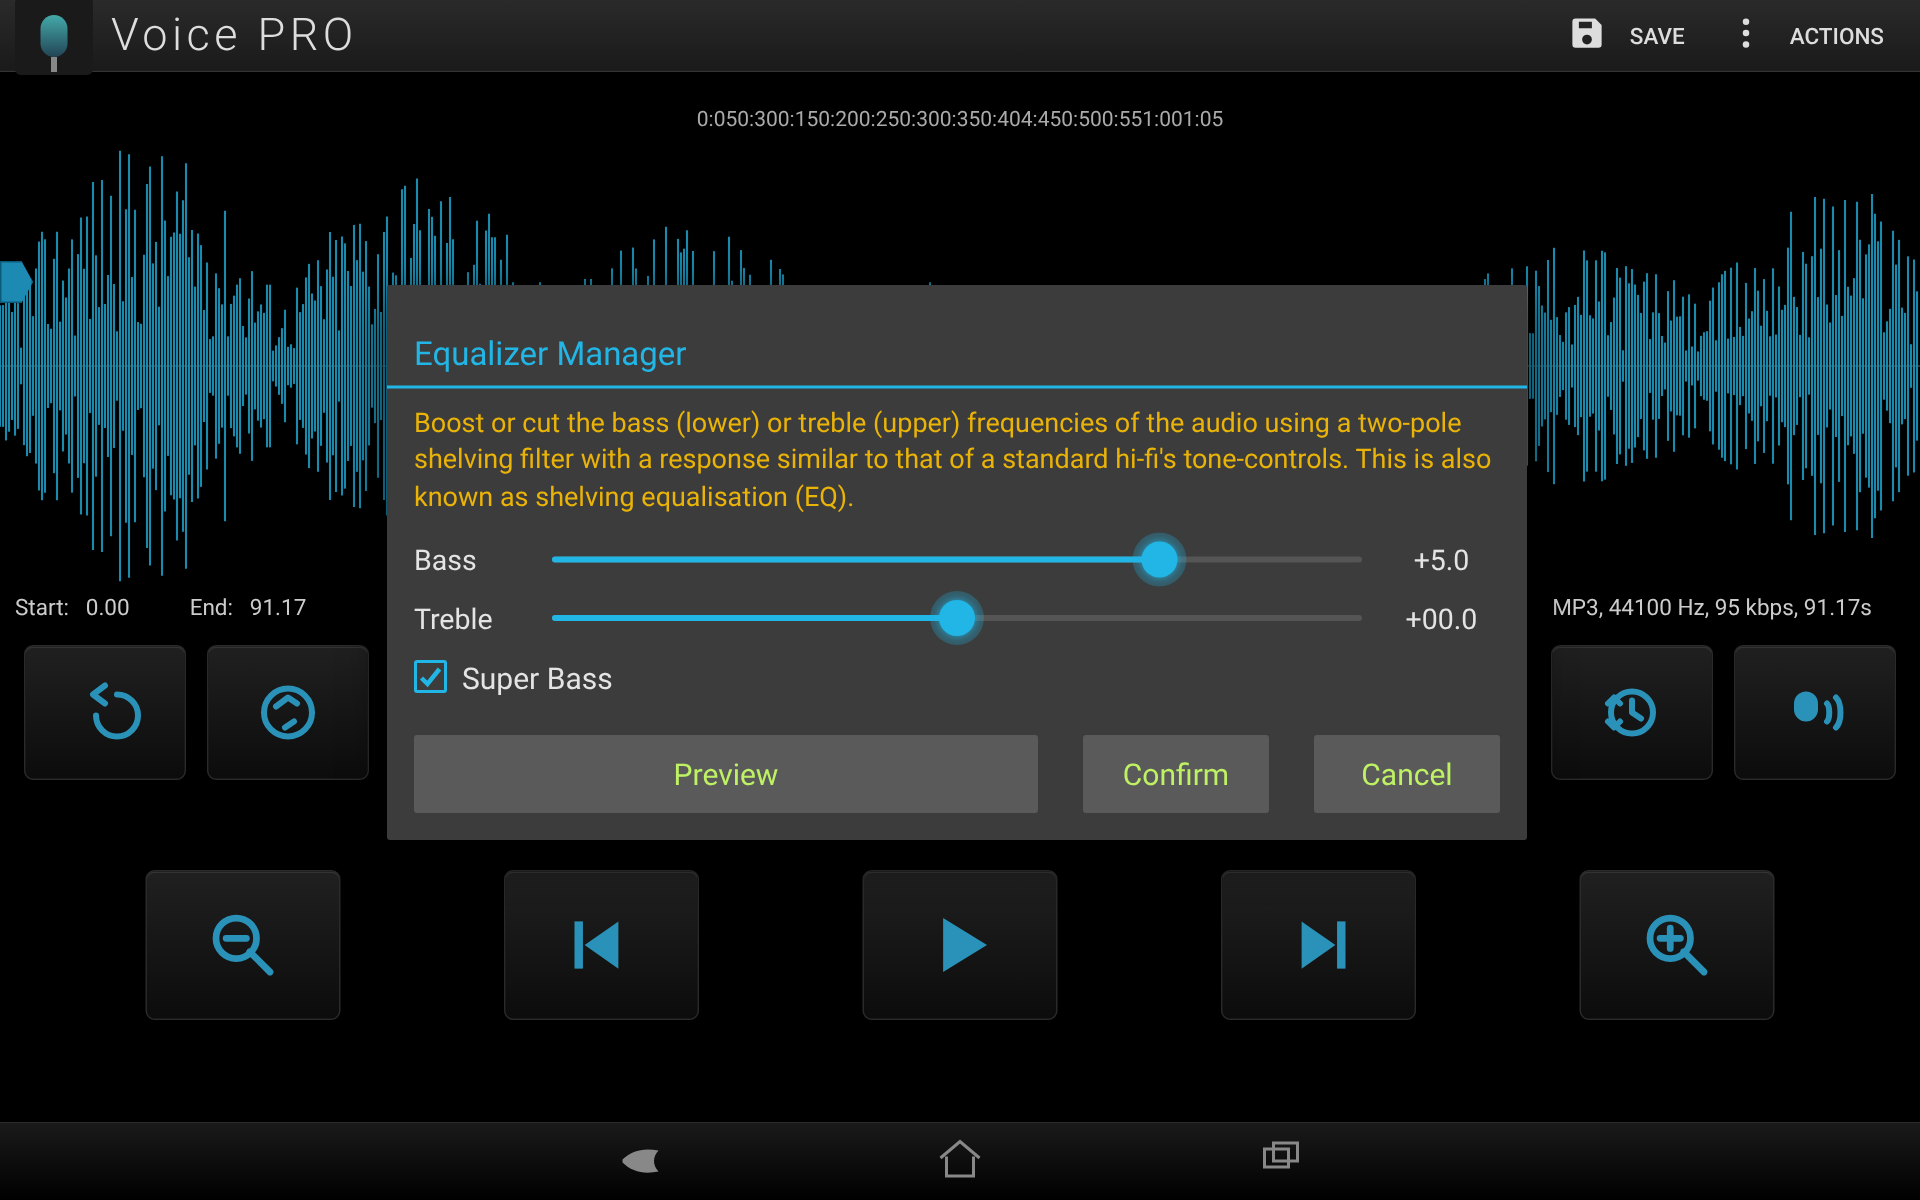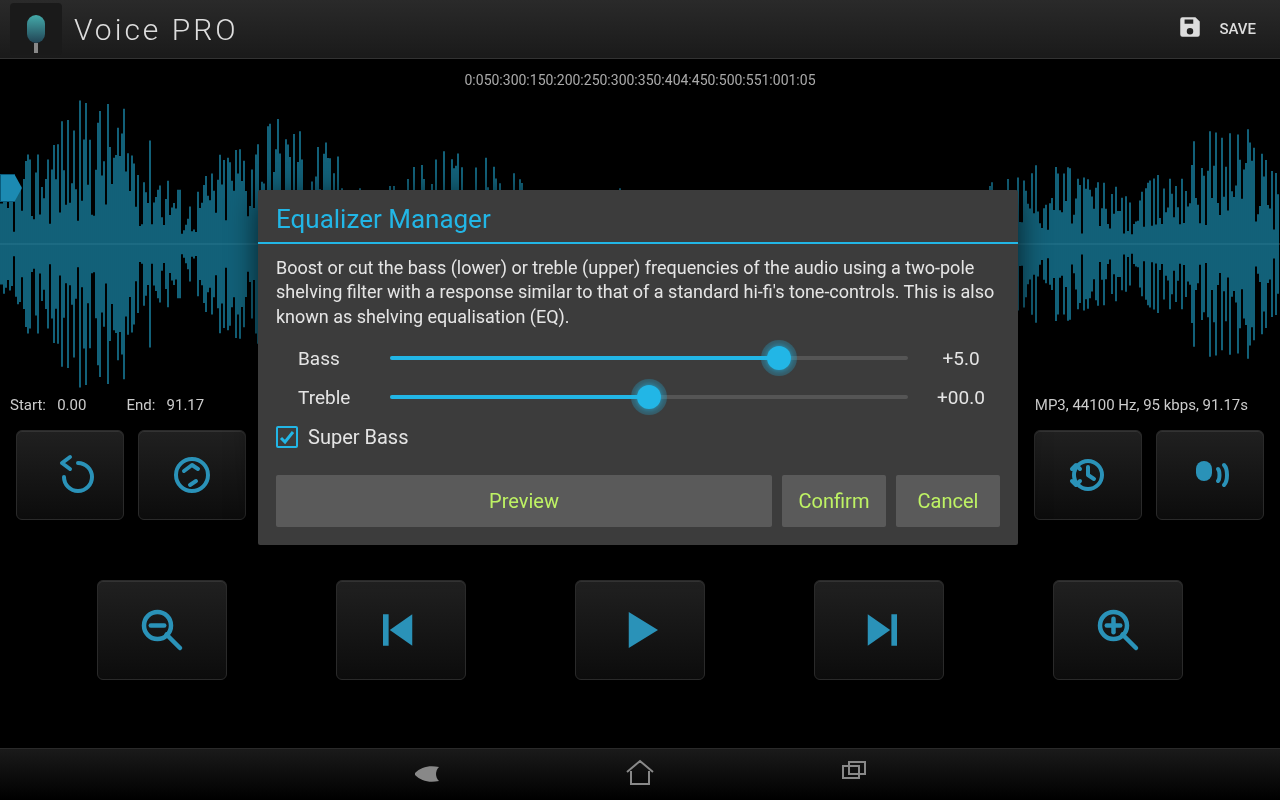--- a/index.html
+++ b/index.html
@@ -6,21 +6,21 @@
   body {
     width: 1280px; height: 800px;
     background: #000;
     font-family: "Roboto", "Helvetica Neue", Arial, sans-serif;
     color: #ccc;
     overflow: hidden;
     position: relative;
   }
   
   .appbar {
-    position: absolute; top: 0; left: 0; right: 0; height: 59px;
+    position: absolute; top: 0; left: 0; right: 0; height: 48px;
     display: flex; align-items: center;
     background: linear-gradient(#2a2a2a, #1a1a1a);
     border-bottom: 1px solid #333;
     padding: 0 10px;
   }
   .app-icon {
     width: 52px; height: 52px; margin-right: 12px;
     background: #1a1a1a; border-radius: 4px;
     display: flex; align-items: center; justify-content: center;
   }
@@ -105,81 +105,92 @@
 
   
   .dialog {
     position: absolute; left: 258px; top: 190px; width: 760px;
     background: #3c3c3c;
     border-radius: 2px;
     box-shadow: 0 8px 30px rgba(0,0,0,.7);
     z-index: 100;
   }
   .dialog-title {
-    color: #22b6e6; font-size: 26px;
+    color: #22b6e6; font-size: 22px;
     padding: 14px 18px 8px;
     border-bottom: 2px solid #22b6e6;
     font-weight: 400;
+    margin-top: 20px;
   }
   .dialog-body { padding: 12px 18px 14px; }
-  .dialog-desc { color: #e5e5e5; font-size: 18px; line-height: 1.35; margin-bottom: 18px; }
+  .dialog-desc { color: #eab308; font-size: 18px; line-height: 1.35; margin-bottom: 18px; }
   .slider-row {
     display: flex; align-items: center; margin: 16px 0; gap: 14px;
   }
-  .slider-label { width: 78px; color: #e4e4e4; font-size: 19px; margin-left: 22px; }
+  .slider-label { width: 78px; color: #e4e4e4; font-size: 19px; }
   .slider-track {
     flex: 1; height: 4px; background: #555; position: relative; border-radius: 2px;
     cursor: pointer;
   }
   .slider-fill { position: absolute; left: 0; top: 0; height: 100%; background: #22b6e6; border-radius: 2px; }
   .slider-thumb {
     position: absolute; top: 50%; transform: translate(-50%,-50%);
     width: 24px; height: 24px; border-radius: 50%;
     background: #22b6e6; box-shadow: 0 0 6px rgba(34,182,230,.8);
   }
   .slider-thumb::after {
     content:""; position:absolute; inset:-6px; border-radius:50%;
     background: rgba(34,182,230,.25);
   }
   .slider-val { width: 78px; text-align: center; color: #e4e4e4; font-size: 19px; }
-  .chk-row { display: flex; align-items: center; gap: 10px; margin: 6px 0 12px; }
+  .chk-row { display: flex; align-items: flex-start; gap: 10px; margin: 6px 0 12px; }
   .chk {
     width: 22px; height: 22px; border: 2px solid #22b6e6; border-radius: 2px;
     display: flex; align-items: center; justify-content: center; cursor: pointer;
     background: #3c3c3c;
   }
   .chk svg { width: 18px; height: 18px; stroke: #22b6e6; stroke-width: 3; fill: none; }
   .chk-label { color: #e4e4e4; font-size: 20px; }
   .dialog-actions {
     display: flex; gap: 10px; padding: 0 18px 18px;
   }
   .dlg-btn {
     background: #5a5a5a; color: #bef264; font-size: 20px;
     padding: 14px 0; text-align: center; border-radius: 2px;
     cursor: pointer; border: none;
   }
   .dlg-btn.primary { flex: 1; }
-  .dlg-btn.secondary { width: 104px; }
+  .dlg-btn.secondary { width: 124px; margin-left: 20px; }
 </style>
 </head>
 <body>
 
 <div class="appbar">
   <div class="app-icon">
       <div class="mic"></div>
     </div>
   <div class="app-title">Voice PRO</div>
   <div class="appbar-spacer"></div>
   <div class="appbar-btn">
     <span class="save-icon">
       <svg viewBox="0 0 24 24">
           <path d="M17 3H5a2 2 0 0 0-2 2v14a2 2 0 0 0 2 2h14a2 2 0 0 0 2-2V7l-4-4zM7 5h8v4H7V5zm5 14a3 3 0 1 1 0-6 3 3 0 0 1 0 6z"></path>
         </svg>
     </span>
     <span>SAVE</span>
+  </div>
+  <div class="appbar-btn">
+    <span class="actions-icon">
+      <svg viewBox="0 0 24 24">
+          <circle cx="12" cy="5" r="2"></circle>
+          <circle cx="12" cy="12" r="2"></circle>
+          <circle cx="12" cy="19" r="2"></circle>
+        </svg>
+    </span>
+    <span>ACTIONS</span>
   </div>
 </div>
 
 <div class="wave-area">
   <svg class="wave-svg" viewBox="0 0 1280 340" preserveAspectRatio="none">
     <line x1="0" y1="180" x2="1280" y2="180" stroke="#444" stroke-width="1"></line>
     <g id="wave-g" stroke="#1a8aad" stroke-width="1.4">
         <line x1="0" y1="139.4505272633745" x2="0" y2="220.5494727366255"></line>
         <line x1="2" y1="139.39230508478303" x2="2" y2="220.60769491521697"></line>
         <line x1="4" y1="130.35375707862096" x2="4" y2="229.64624292137904"></line>

